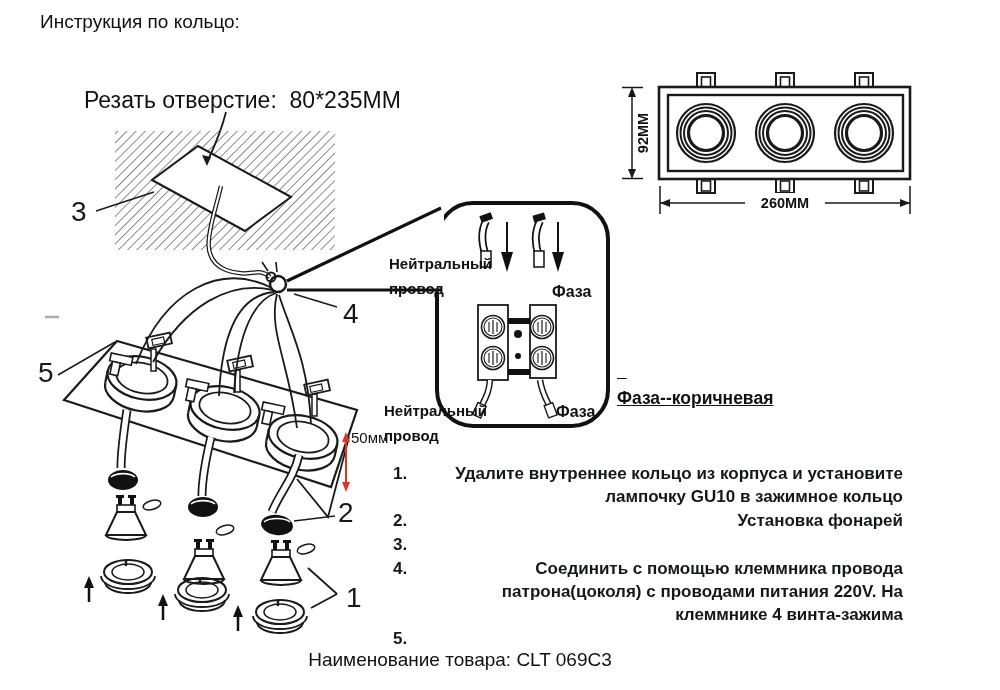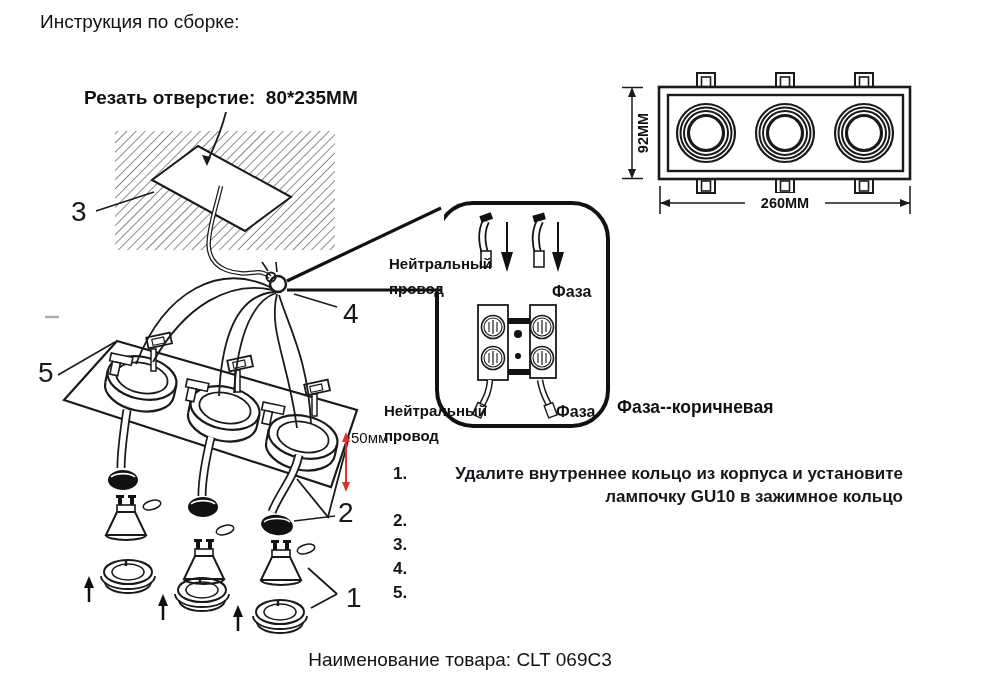--- a/index.html
+++ b/index.html
@@ -1,34 +1,34 @@
 <!DOCTYPE html>
 <html><head>
 <meta charset="utf-8">
 <style>
   html,body{margin:0;padding:0;background:#fff;}
   #page{position:relative;width:1000px;height:690px;background:#fff;overflow:hidden;
         font-family:"Liberation Sans","DejaVu Sans",sans-serif;color:#111;}
   #art{position:absolute;left:0;top:0;}
   .txt{position:absolute;white-space:pre-wrap;}
   .title{left:40px;top:11px;font-size:19px;}
-  .cutlabel{left:84px;top:87px;font-size:19px;font-weight:bold;text-align:center;}
+  .cutlabel{left:84px;top:87px;font-size:23px;font-weight:normal;text-align:center;}
   .callout{font-size:28px;line-height:28px;color:#16181f;}
   .c1{left:346px;top:584px;}
   .c2{left:338px;top:499px;}
   .c3{left:71px;top:198px;}
   .c4{left:343px;top:300px;}
   .c5{left:38px;top:359px;}
   .gap50{left:351px;top:429px;font-size:15px;font-weight:normal;}
   .wlabel{font-size:15px;font-weight:bold;line-height:25px;width:108px;}
   .wl-neutral-top{left:389px;top:251px;}
   .wl-phase-top{left:552px;top:279px;width:60px;font-size:16px;}
   .wl-neutral-bot{left:384px;top:398px;}
   .wl-phase-bot{left:556px;top:399px;width:60px;font-size:16px;}
-  .legend{left:617px;top:339px;font-size:17.5px;font-weight:bold;line-height:27.5px;}
+  .legend{left:617px;top:330px;font-size:17.5px;font-weight:bold;line-height:27.5px;text-decoration:underline;}
   .steps{position:absolute;left:393px;top:462px;width:560px;font-size:17px;font-weight:bold;
          line-height:23px;color:#15171e;}
   .step{display:flex;margin-bottom:1px;}
   .step .num{width:35px;flex:0 0 35px;}
   .step .stext{width:475px;text-align:right;}
   .footer{left:230px;top:649px;width:460px;text-align:center;font-size:19px;}
 </style>
 </head>
 <body>
 
@@ -354,21 +354,21 @@
       <line x1="910" y1="186" x2="910" y2="214" stroke-width="1.5"></line>
       <line x1="660" y1="203" x2="910" y2="203" stroke-width="1.5"></line>
       <polygon points="670,199 670,207 660,203" fill="#1a1a1a" stroke="none"></polygon>
       <polygon points="900,199 900,207 910,203" fill="#1a1a1a" stroke="none"></polygon>
       <rect x="745" y="193" width="80" height="18" fill="#fff" stroke="none"></rect>
       <text x="785" y="208" text-anchor="middle" font-size="14.5" font-weight="bold" fill="#111" stroke="none">260MM</text>
     </g>
   </g>
 </svg>
 
-<div class="txt title">Инструкция по сборке:</div>
+<div class="txt title">Инструкция по кольцо:</div>
 <div class="txt cutlabel">Резать отверстие:  80*235ММ</div>
 
 <div class="txt callout c3">3</div>
 <div class="txt callout c4">4</div>
 <div class="txt callout c5">5</div>
 <div class="txt callout c2">2</div>
 <div class="txt callout c1">1</div>
 
 <div class="txt gap50">50мм</div>
 
@@ -381,26 +381,28 @@
   <div>Фаза--коричневая</div>
 </div>
 
 <div class="steps">
   <div class="step">
     <div class="num">1.</div>
     <div class="stext">Удалите внутреннее кольцо из корпуса и установите лампочку GU10 в зажимное кольцо</div>
   </div>
   <div class="step">
     <div class="num">2.</div>
+    <div class="stext">Установка фонарей</div>
   </div>
   <div class="step">
     <div class="num">3.</div>
   </div>
   <div class="step">
     <div class="num">4.</div>
+    <div class="stext">Соединить с помощью клеммника провода патрона(цоколя) с проводами питания 220V. На клеммнике 4 винта-зажима</div>
   </div>
   <div class="step">
     <div class="num">5.</div>
   </div>
 </div>
 
 <div class="txt footer">Наименование товара: CLT 069C3</div>
 
 </div>
 

